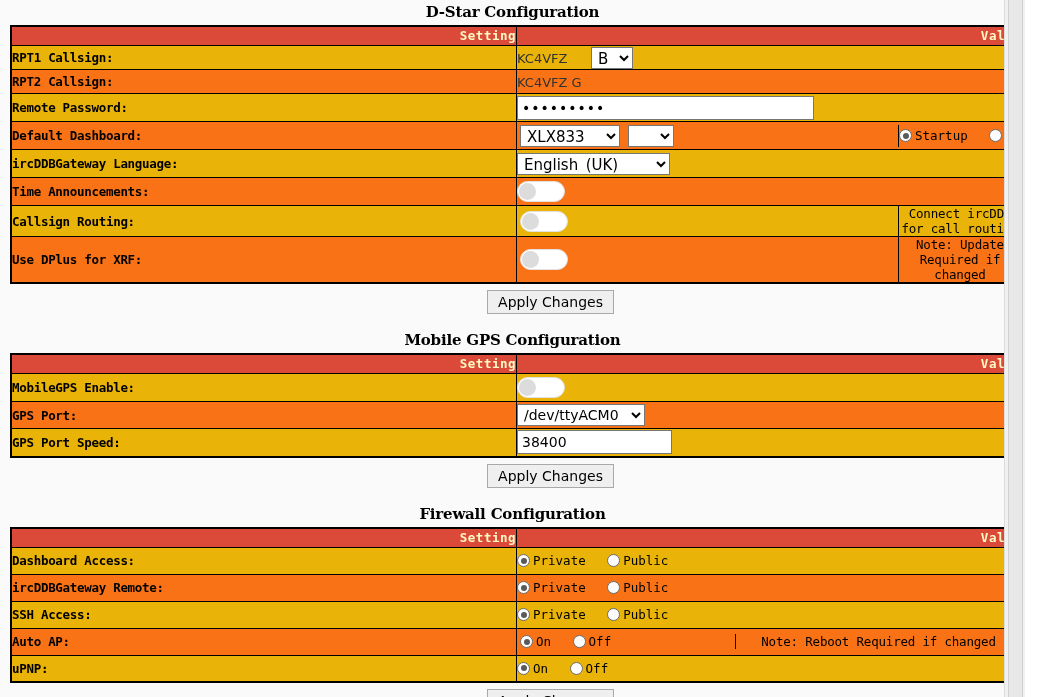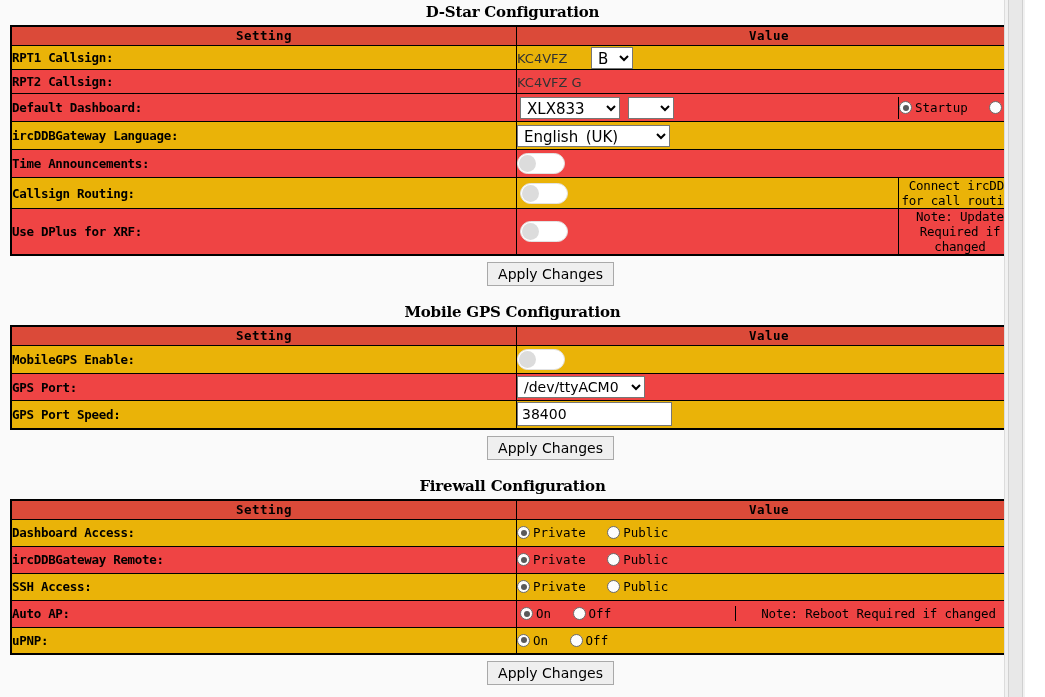--- a/index.html
+++ b/index.html
@@ -59,42 +59,42 @@
     border: 2px solid #000;
     table-layout: fixed;
   }
   table.cfg th, table.cfg td {
     border: 1px solid #000;
     padding: 0;
     vertical-align: middle;
   }
   table.cfg thead th {
     background: #DB4A39;
-    color: #000000;
+    color: #fef9c3;
     font-family: "DejaVu Sans Mono", monospace;
     font-weight: bold;
     font-size: 12.5px;
-    text-align: center;
+    text-align: right;
     height: 18px;
     line-height: 18px;
     letter-spacing: 0.5px;
   }
   td.setting {
     width: 255px;
     font-family: "DejaVu Sans Mono", monospace;
     font-weight: bold;
     font-size: 12.5px;
     padding-left: 5px;
     letter-spacing: -0.3px;
     white-space: nowrap;
     overflow: hidden;
   }
   td.val { padding-left: 3px; }
   tr.odd  td { background: #eab308; }
-  tr.even td { background: #ef4444; }
+  tr.even td { background: #f97316; }
 
   .row24 { height: 24px; }
   .row28 { height: 28px; }
   .row27 { height: 27px; }
 
   .plaintext {
     font-family: "DejaVu Sans", sans-serif;
     font-size: 13px;
     color: #333;
     vertical-align: middle;
@@ -219,20 +219,26 @@
             &nbsp;
             <select class="ui sel-mod">
               <option>B</option>
             </select>
           </td>
         </tr>
         <tr class="even row24">
           <td class="setting">RPT2 Callsign:</td>
           <td class="val">
             <span class="plaintext">KC4VFZ  G</span>
+          </td>
+        </tr>
+        <tr class="odd row28">
+          <td class="setting">Remote Password:</td>
+          <td class="val">
+            <input class="ui pw" type="text" value="•••••••••" style="">
           </td>
         </tr>
         <tr class="even row28">
           <td class="setting">Default Dashboard:</td>
           <td class="val" style="padding:0;">
             <table style="border-collapse:collapse;width:100%;table-layout:fixed;">
               <tbody>
                   <tr>
                 <td style="border:none;width:378px;padding-left:3px;">
                   <select class="ui sel-refl">

